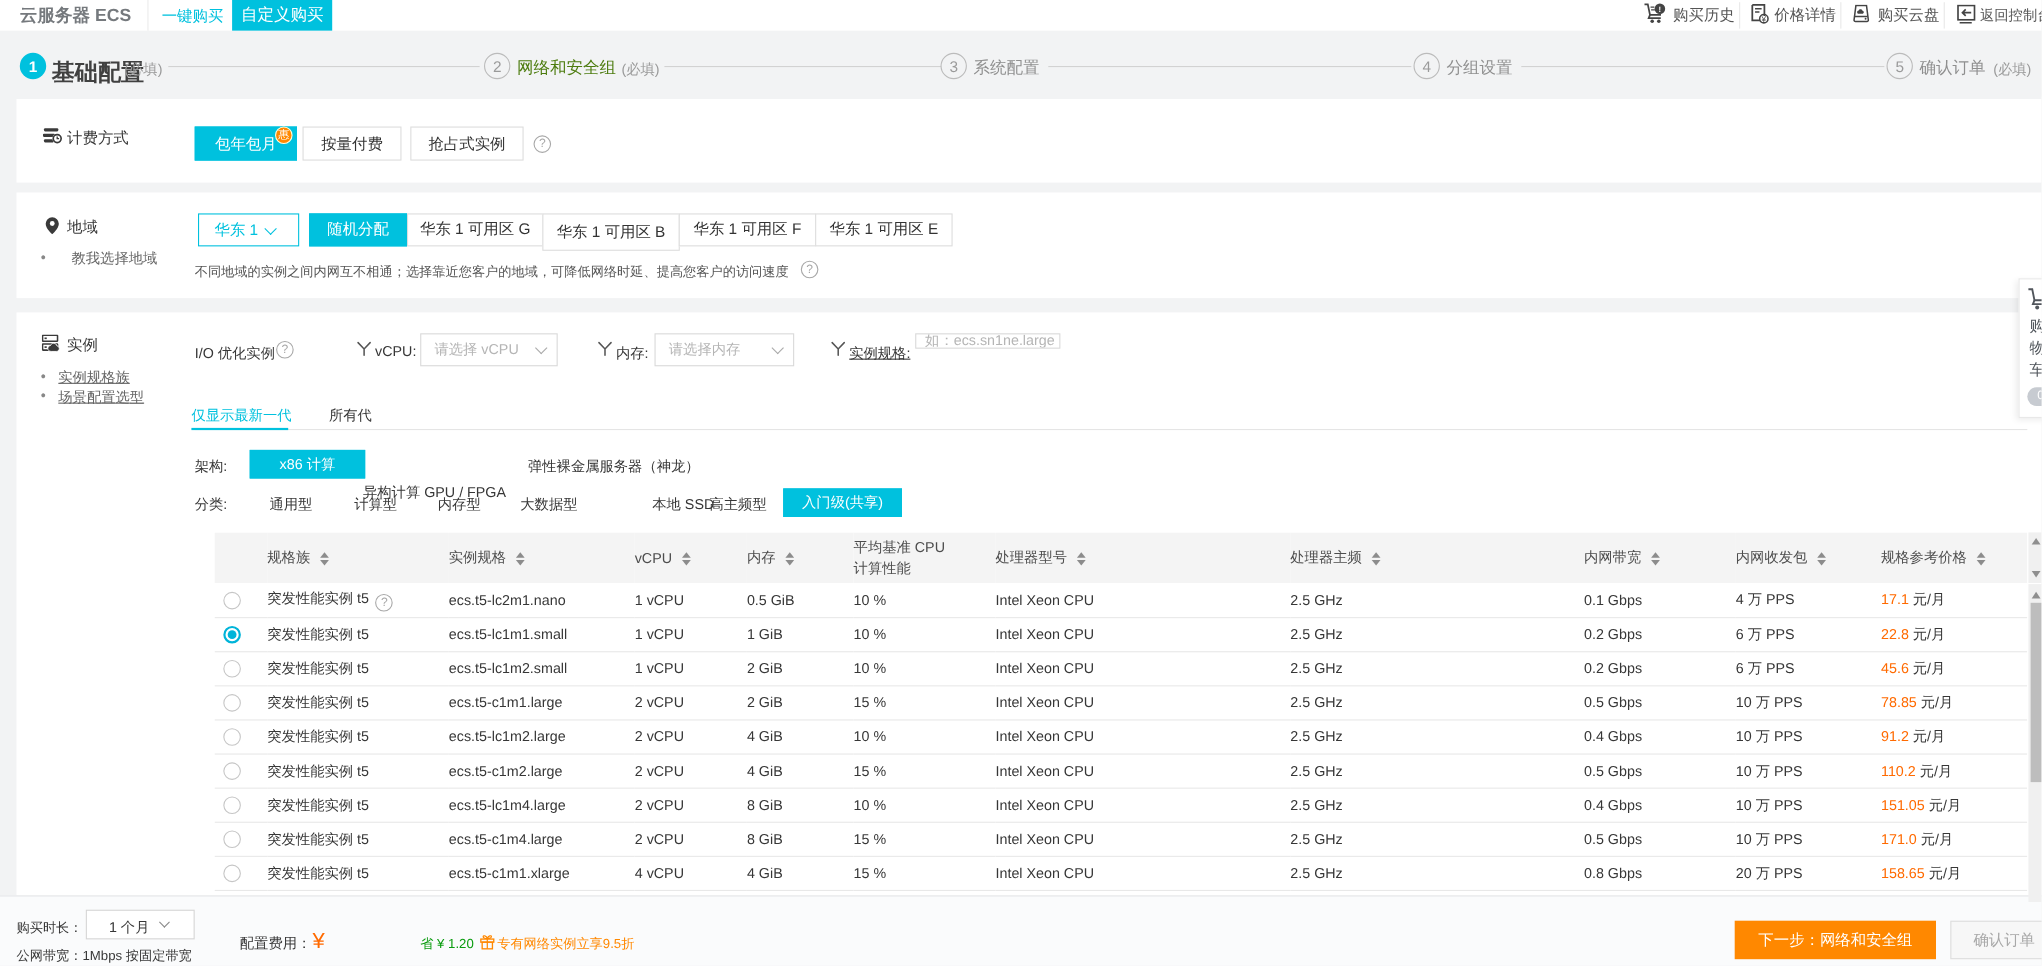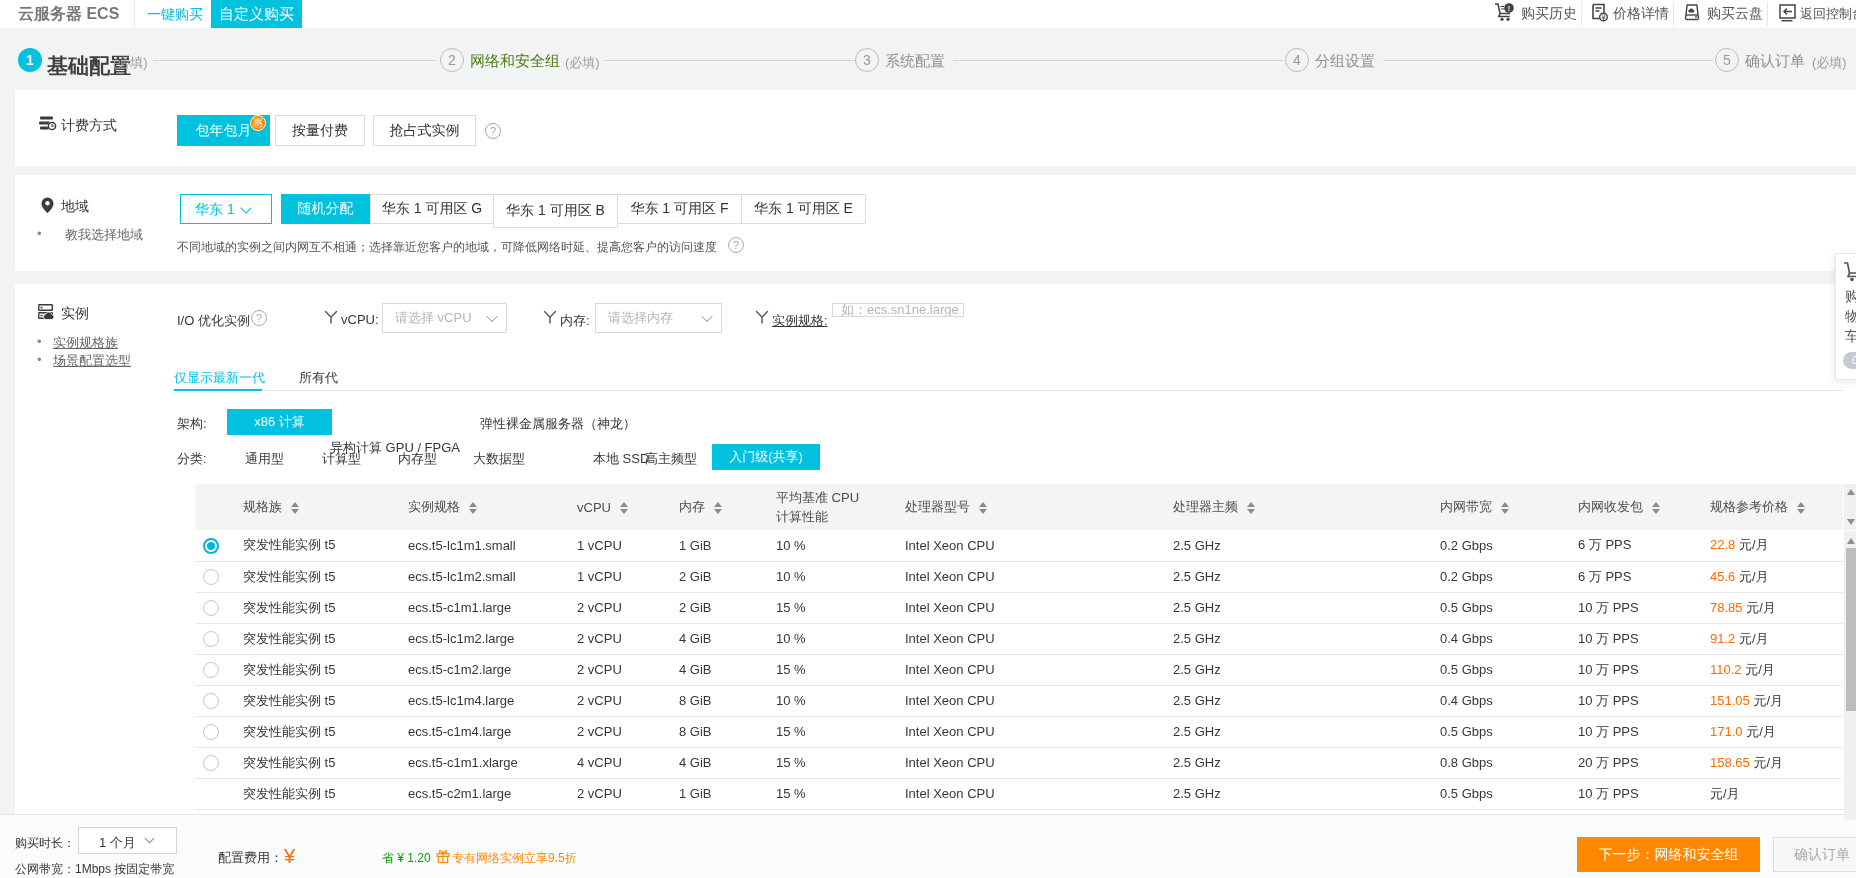--- a/index.html
+++ b/index.html
@@ -209,20 +209,33 @@
   <th>vCPU<span class="sort"><i class="u"></i><i class="d"></i></span></th>
   <th>内存<span class="sort"><i class="u"></i><i class="d"></i></span></th>
   <th style="line-height:19px;">平均基准 CPU<br>计算性能</th>
   <th>处理器型号<span class="sort"><i class="u"></i><i class="d"></i></span></th>
   <th>处理器主频<span class="sort"><i class="u"></i><i class="d"></i></span></th>
   <th>内网带宽<span class="sort"><i class="u"></i><i class="d"></i></span></th>
   <th>内网收发包<span class="sort"><i class="u"></i><i class="d"></i></span></th>
   <th>规格参考价格<span class="sort"><i class="u"></i><i class="d"></i></span></th>
 </tr>
 <tr>
+          <td style="padding-left:8px;"><span class="radio"></span></td>
+          <td>突发性能实例 t5<span class="help" style="position:static;display:inline-block;margin-left:6px;vertical-align:-3px;">?</span></td>
+          <td>ecs.t5-lc2m1.nano</td>
+          <td>1 vCPU</td>
+          <td>0.5 GiB</td>
+          <td>10 %</td>
+          <td>Intel Xeon CPU</td>
+          <td>2.5 GHz</td>
+          <td>0.1 Gbps</td>
+          <td>4 万 PPS</td>
+          <td><span class="org">17.1</span> 元/月</td>
+        </tr>
+<tr>
           <td style="padding-left:8px;"><span class="radio rsel"><i></i></span></td>
           <td>突发性能实例 t5</td>
           <td>ecs.t5-lc1m1.small</td>
           <td>1 vCPU</td>
           <td>1 GiB</td>
           <td>10 %</td>
           <td>Intel Xeon CPU</td>
           <td>2.5 GHz</td>
           <td>0.2 Gbps</td>
           <td>6 万 PPS</td>

